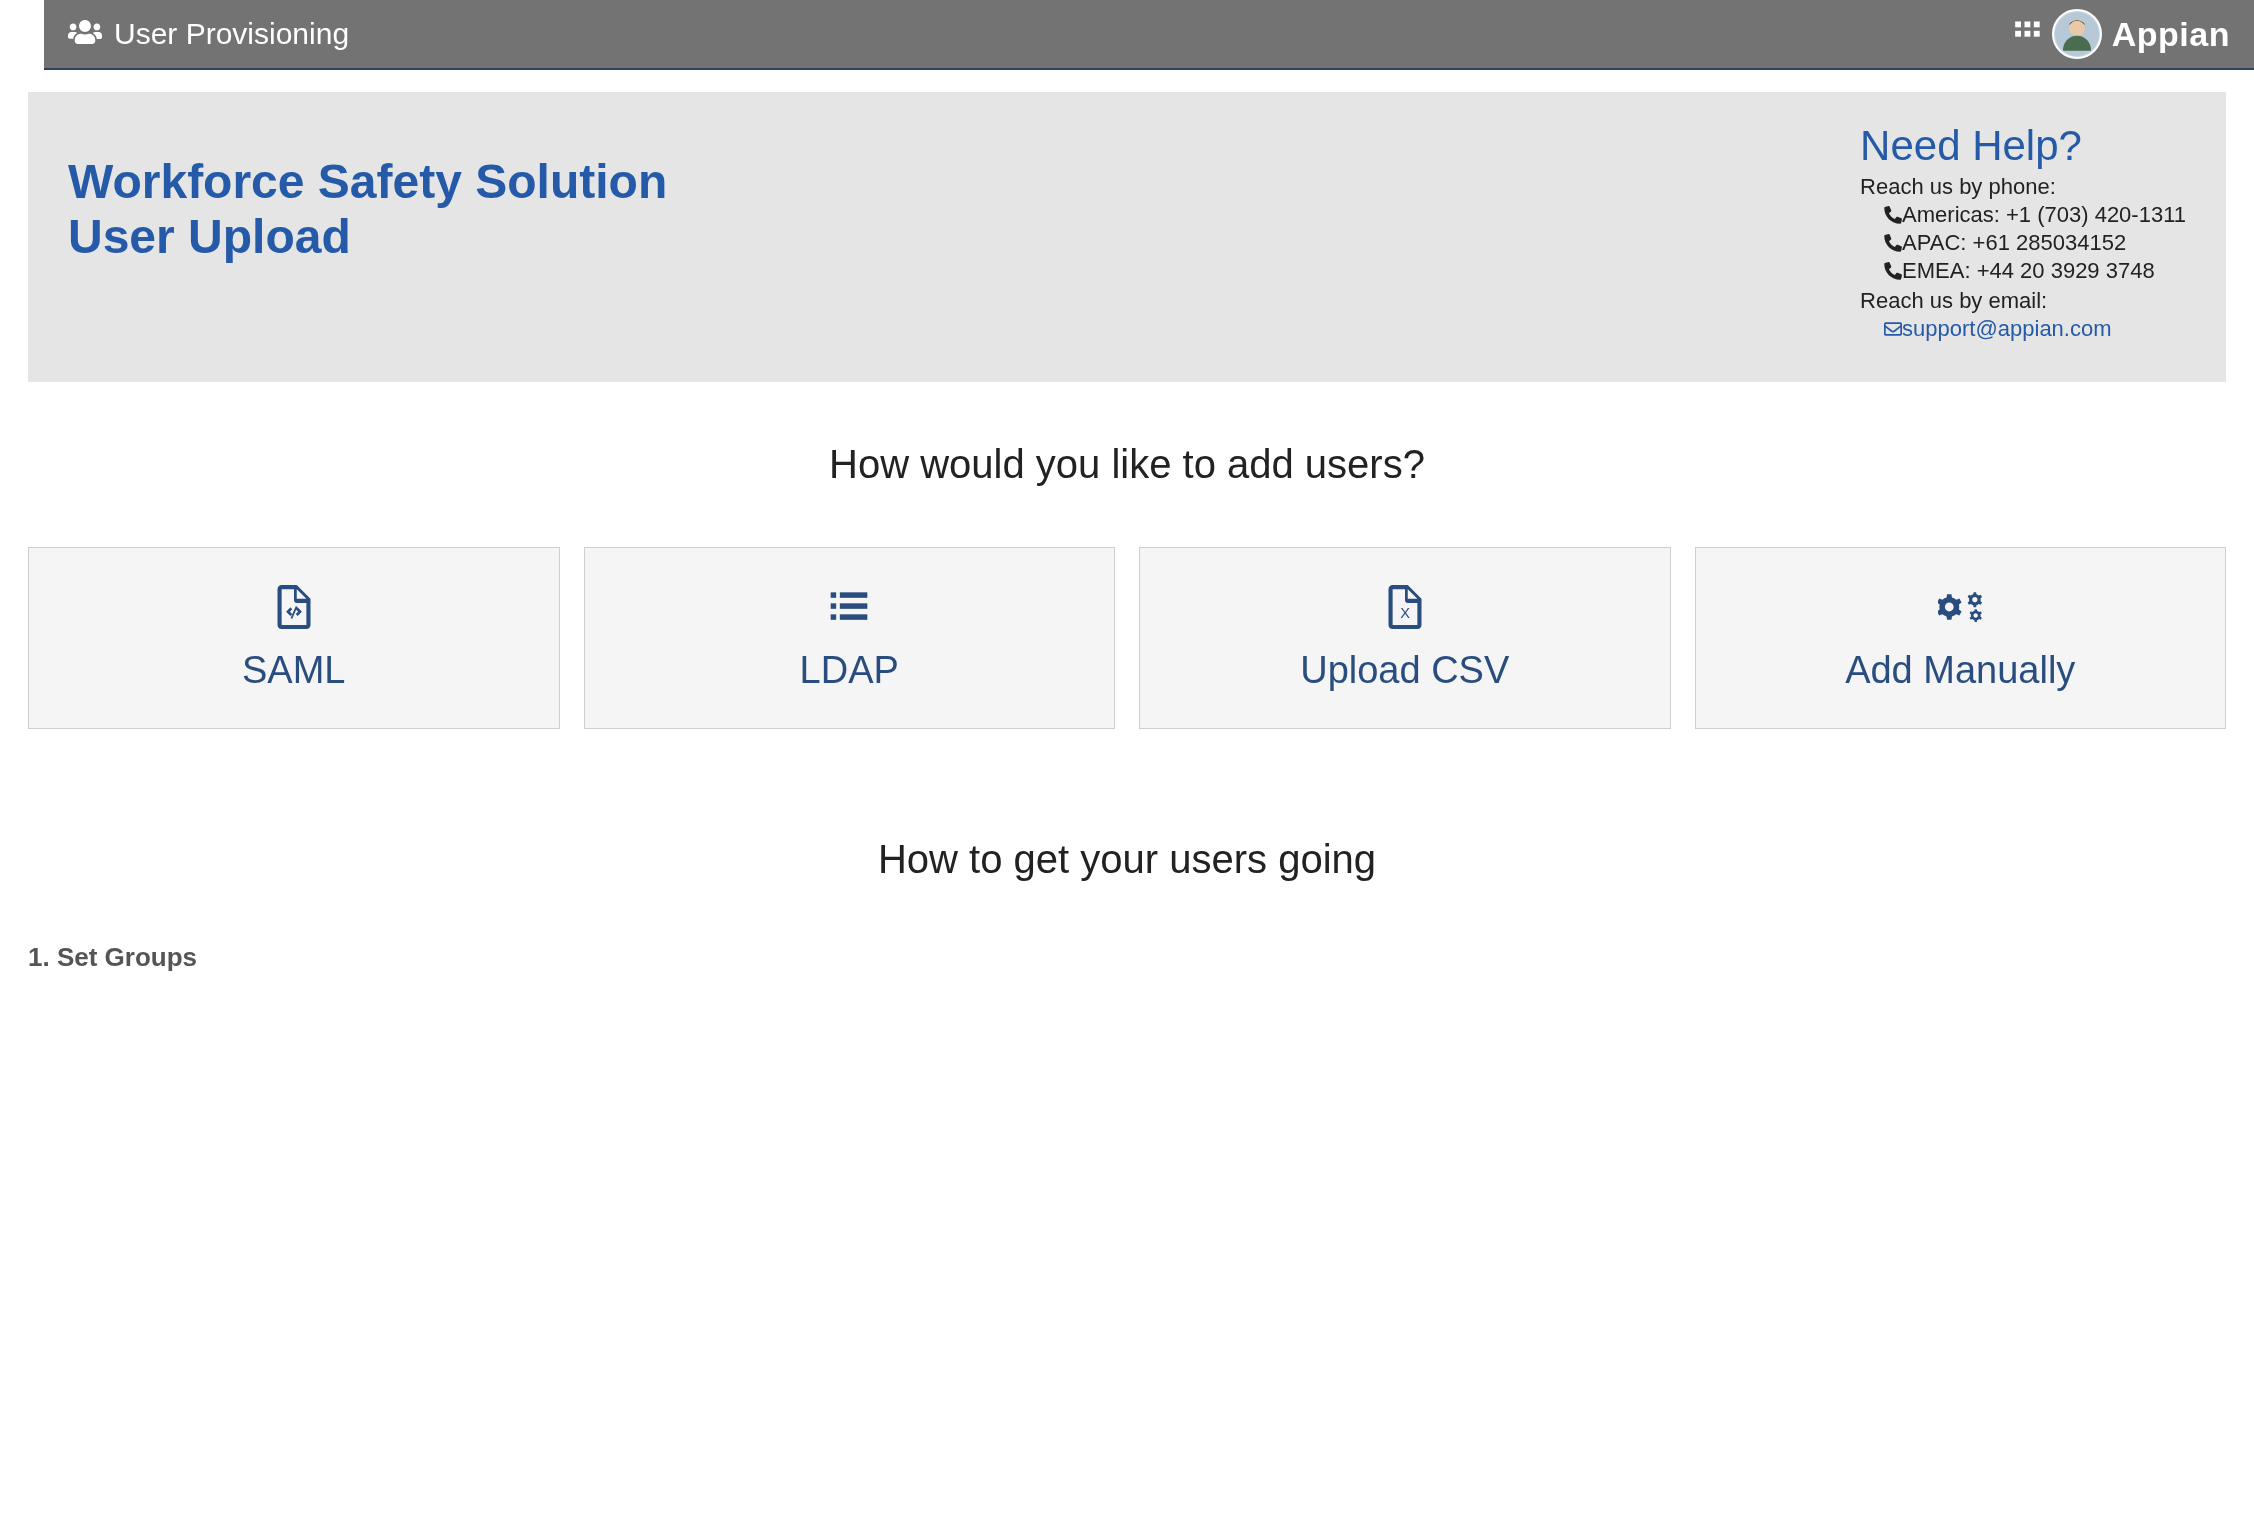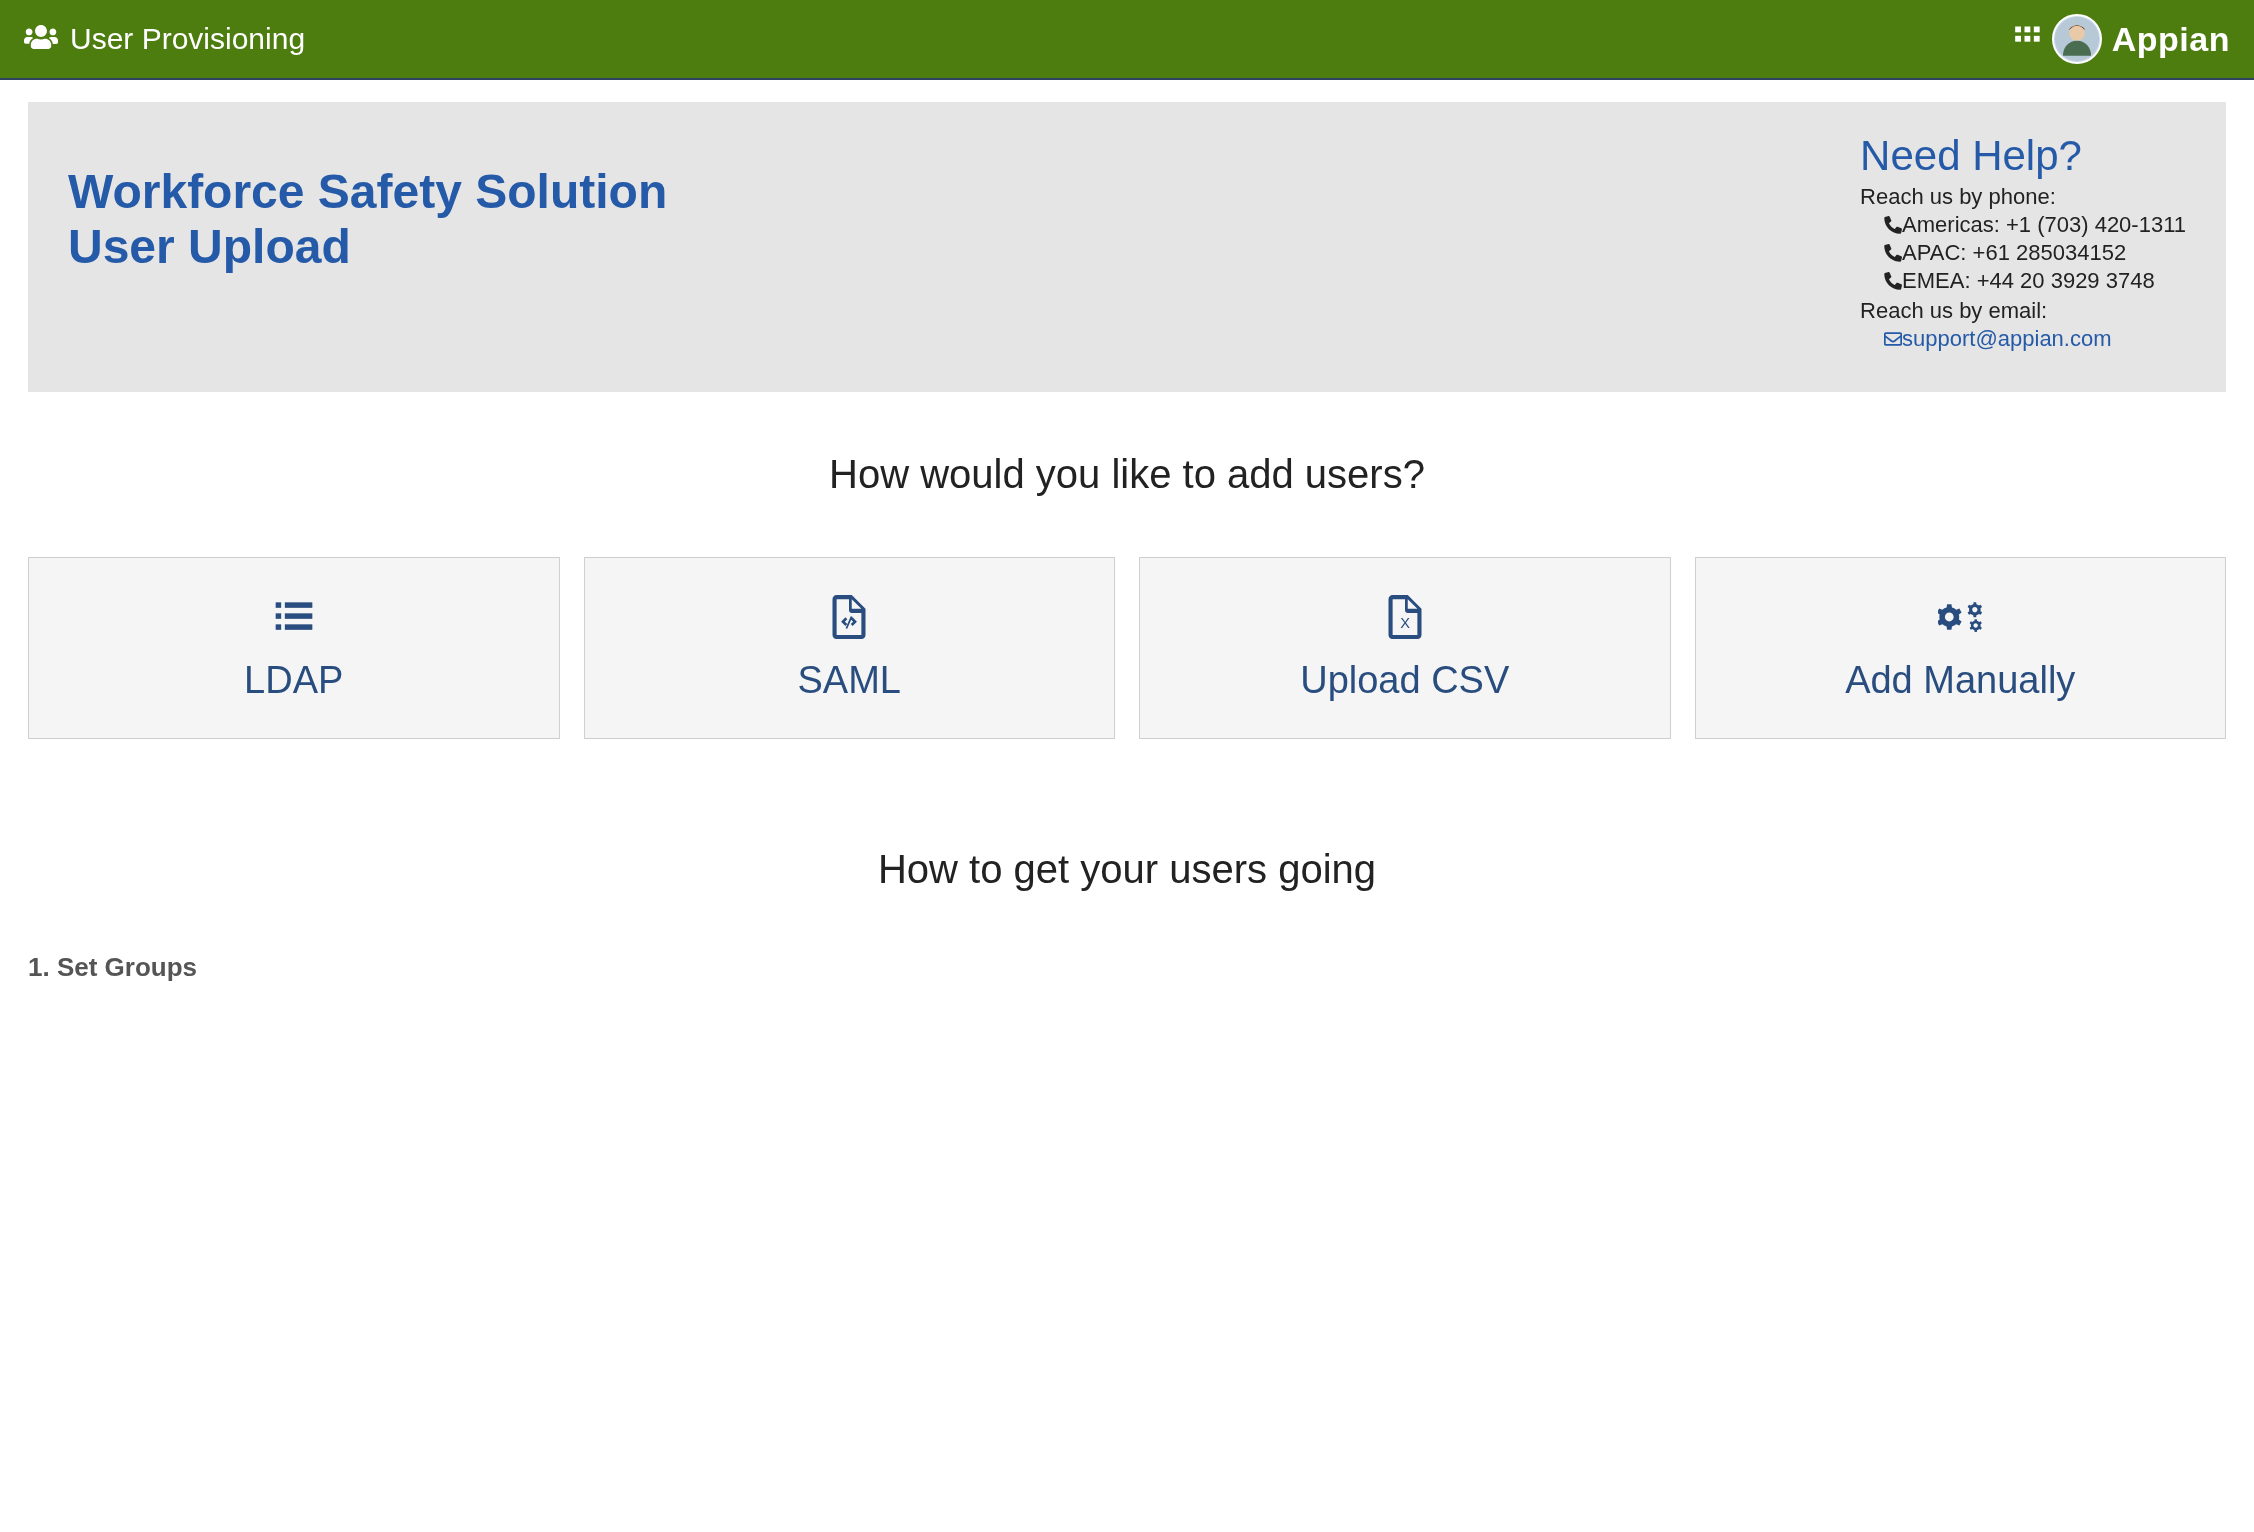--- a/index.html
+++ b/index.html
@@ -1,27 +1,28 @@
 <!DOCTYPE html>
 <html><head>
 <meta charset="utf-8">
 <style>
   * { box-sizing: border-box; margin: 0; padding: 0; }
   html, body { height: 100%; width: 100%; font-family: "Helvetica Neue", Arial, sans-serif; color:#222; }
   body { background:#fff; overflow-y:scroll; }
 
   
   .top-bar {
-    background:#4d7c0f;
-    height:80px;
+    background:#737373;
+    height:70px;
     display:flex;
     align-items:center;
     justify-content:space-between;
     padding:0 24px;
     border-bottom:2px solid #2f4260;
+    margin-left:44px;
   }
   .top-left { display:flex; align-items:center; gap:12px; }
   .top-left svg { width:34px; height:34px; fill:#fff; }
   .top-title { color:#fff; font-size:30px; font-weight:500; }
   .top-right { display:flex; align-items:center; gap:10px; }
   .grid-icon { width:28px; height:28px; fill:#fff; cursor:pointer; }
   .avatar { width:50px; height:50px; border-radius:50%; border:2px solid #fff; overflow:hidden; cursor:pointer; background:#c7d7e6; display:flex; align-items:center; justify-content:center; }
   .avatar svg { width:44px; height:44px; }
   .brand { color:#fff; font-size:34px; font-weight:700; letter-spacing:0.5px; font-family: "Segoe UI", Arial, sans-serif; }
 
@@ -147,42 +148,42 @@
         <a href="#">support@appian.com</a>
       </div>
     </div>
   </div>
 
   <div class="question">How would you like to add users?</div>
 
   <div class="cards">
 
     <div class="card">
+      <svg viewBox="0 0 384 512">
+        <path d="M224 0H48C21 0 0 21 0 48v416c0 27 21 48 48 48h288c27 0 48-21 48-48V160L224 0zm0 48l112 112H224V48zM48 464V48h144v128c0 18 14 32 32 32h112v256H48z"></path>
+        <path d="M150 260l-50 50 50 50 22-22-28-28 28-28zM234 260l-22 22 28 28-28 28 22 22 50-50zM212 246l-60 140 20 8 60-140z"></path>
+      </svg>
+      <div class="card-label">SAML</div>
+    </div>
+
+    <div class="card">
       <svg viewBox="0 0 24 24">
         <rect x="2" y="4" width="3" height="3"></rect>
           <rect x="7" y="4" width="15" height="3"></rect>
         <rect x="2" y="10" width="3" height="3"></rect>
           <rect x="7" y="10" width="15" height="3"></rect>
         <rect x="2" y="16" width="3" height="3"></rect>
           <rect x="7" y="16" width="15" height="3"></rect>
       </svg>
       <div class="card-label">LDAP</div>
     </div>
 
     <div class="card">
       <svg viewBox="0 0 384 512">
         <path d="M224 0H48C21 0 0 21 0 48v416c0 27 21 48 48 48h288c27 0 48-21 48-48V160L224 0zm0 48l112 112H224V48zM48 464V48h144v128c0 18 14 32 32 32h112v256H48z"></path>
-        <path d="M150 260l-50 50 50 50 22-22-28-28 28-28zM234 260l-22 22 28 28-28 28 22 22 50-50zM212 246l-60 140 20 8 60-140z"></path>
-      </svg>
-      <div class="card-label">SAML</div>
-    </div>
-
-    <div class="card">
-      <svg viewBox="0 0 384 512">
-        <path d="M224 0H48C21 0 0 21 0 48v416c0 27 21 48 48 48h288c27 0 48-21 48-48V160L224 0zm0 48l112 112H224V48zM48 464V48h144v128c0 18 14 32 32 32h112v256H48z"></path>
         <text x="192" y="380" text-anchor="middle" font-size="170" font-family="Arial" fill="#294d7f">X</text>
       </svg>
       <div class="card-label">Upload CSV</div>
     </div>
 
     <div class="card">
       <svg viewBox="0 0 640 512">
         <path d="M308 256c0-12-1-24-4-36l39-30-32-56-46 17c-18-15-39-26-62-32l-7-49h-64l-7 49c-23 6-44 17-62 32l-46-17-32 56 39 30c-3 12-4 24-4 36s1 24 4 36l-39 30 32 56 46-17c18 15 39 26 62 32l7 49h64l7-49c23-6 44-17 62-32l46 17 32-56-39-30c3-12 4-24 4-36zm-144 64c-35 0-64-29-64-64s29-64 64-64 64 29 64 64-29 64-64 64z"></path>
         <path d="M620 150c0-7-1-14-2-21l23-18-19-33-27 10c-11-9-23-15-36-19l-4-29h-38l-4 29c-13 4-25 10-36 19l-27-10-19 33 23 18c-1 7-2 14-2 21s1 14 2 21l-23 18 19 33 27-10c11 9 23 15 36 19l4 29h38l4-29c13-4 25-10 36-19l27 10 19-33-23-18c1-7 2-14 2-21zm-84 38c-21 0-38-17-38-38s17-38 38-38 38 17 38 38-17 38-38 38z"></path>
         <path d="M620 380c0-6-1-12-2-18l20-15-16-28-23 9c-9-8-20-13-31-16l-3-25h-32l-3 25c-11 3-22 8-31 16l-23-9-16 28 20 15c-1 6-2 12-2 18s1 12 2 18l-20 15 16 28 23-9c9 8 20 13 31 16l3 25h32l3-25c11-3 22-8 31-16l23 9 16-28-20-15c1-6 2-12 2-18zm-72 32c-18 0-32-14-32-32s14-32 32-32 32 14 32 32-14 32-32 32z"></path>

